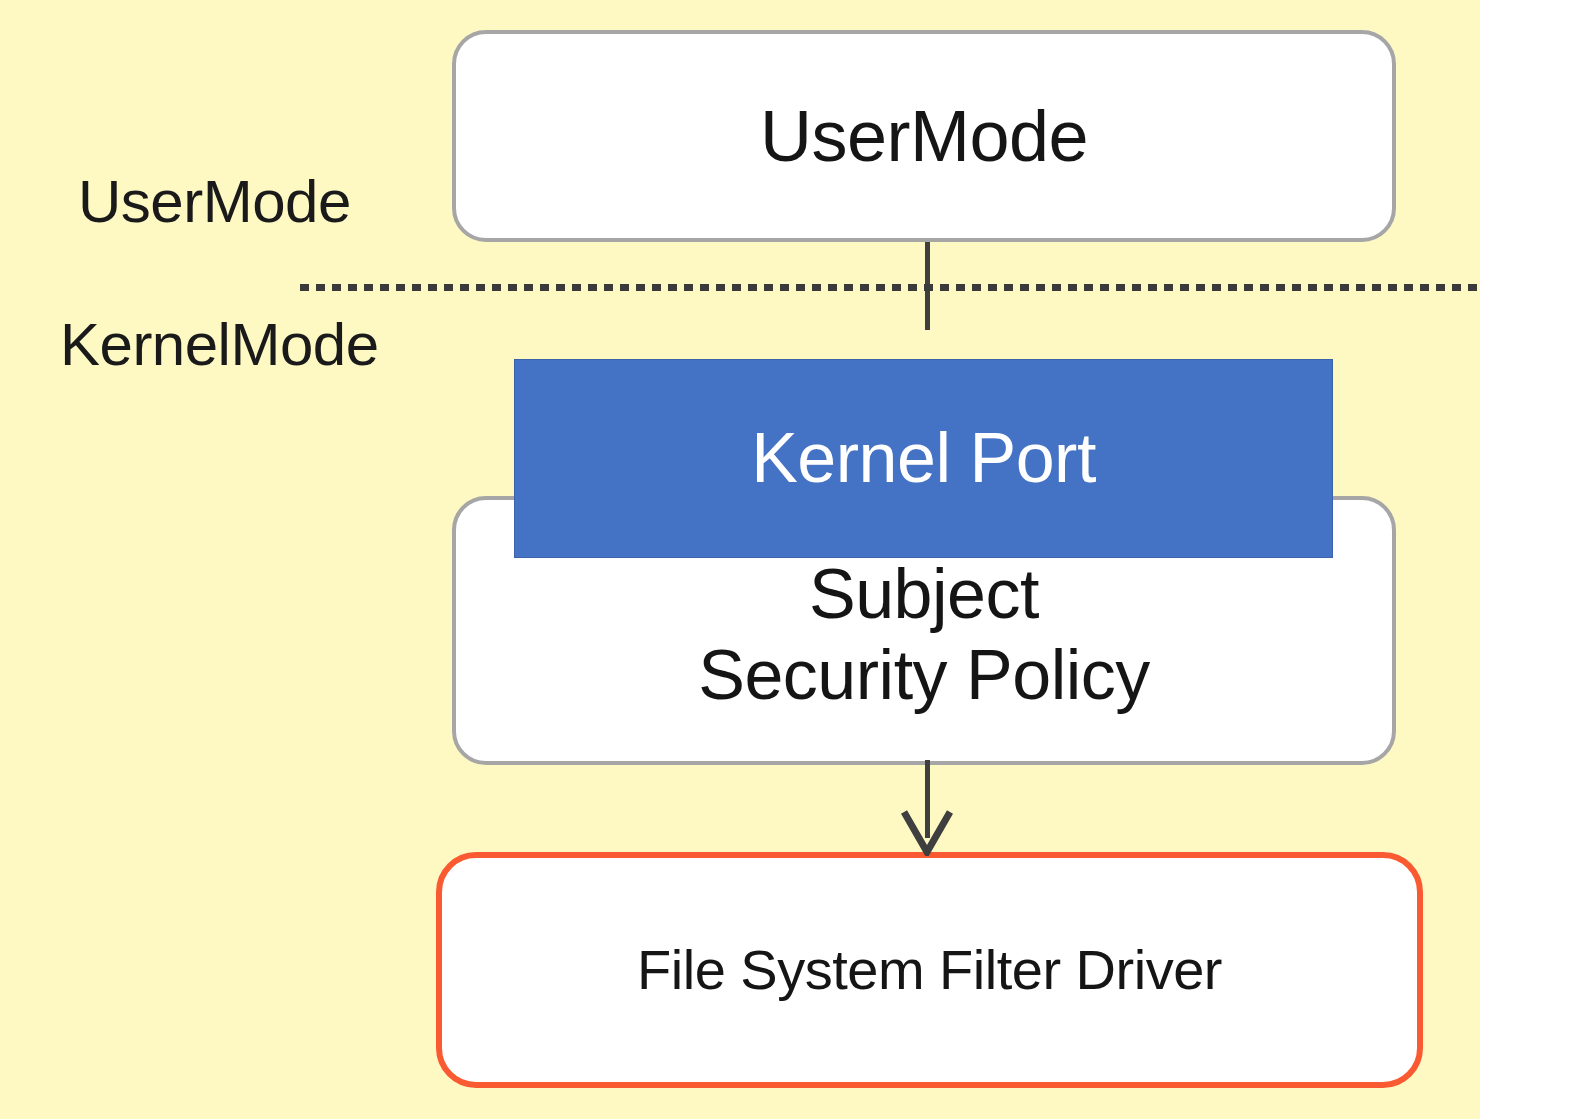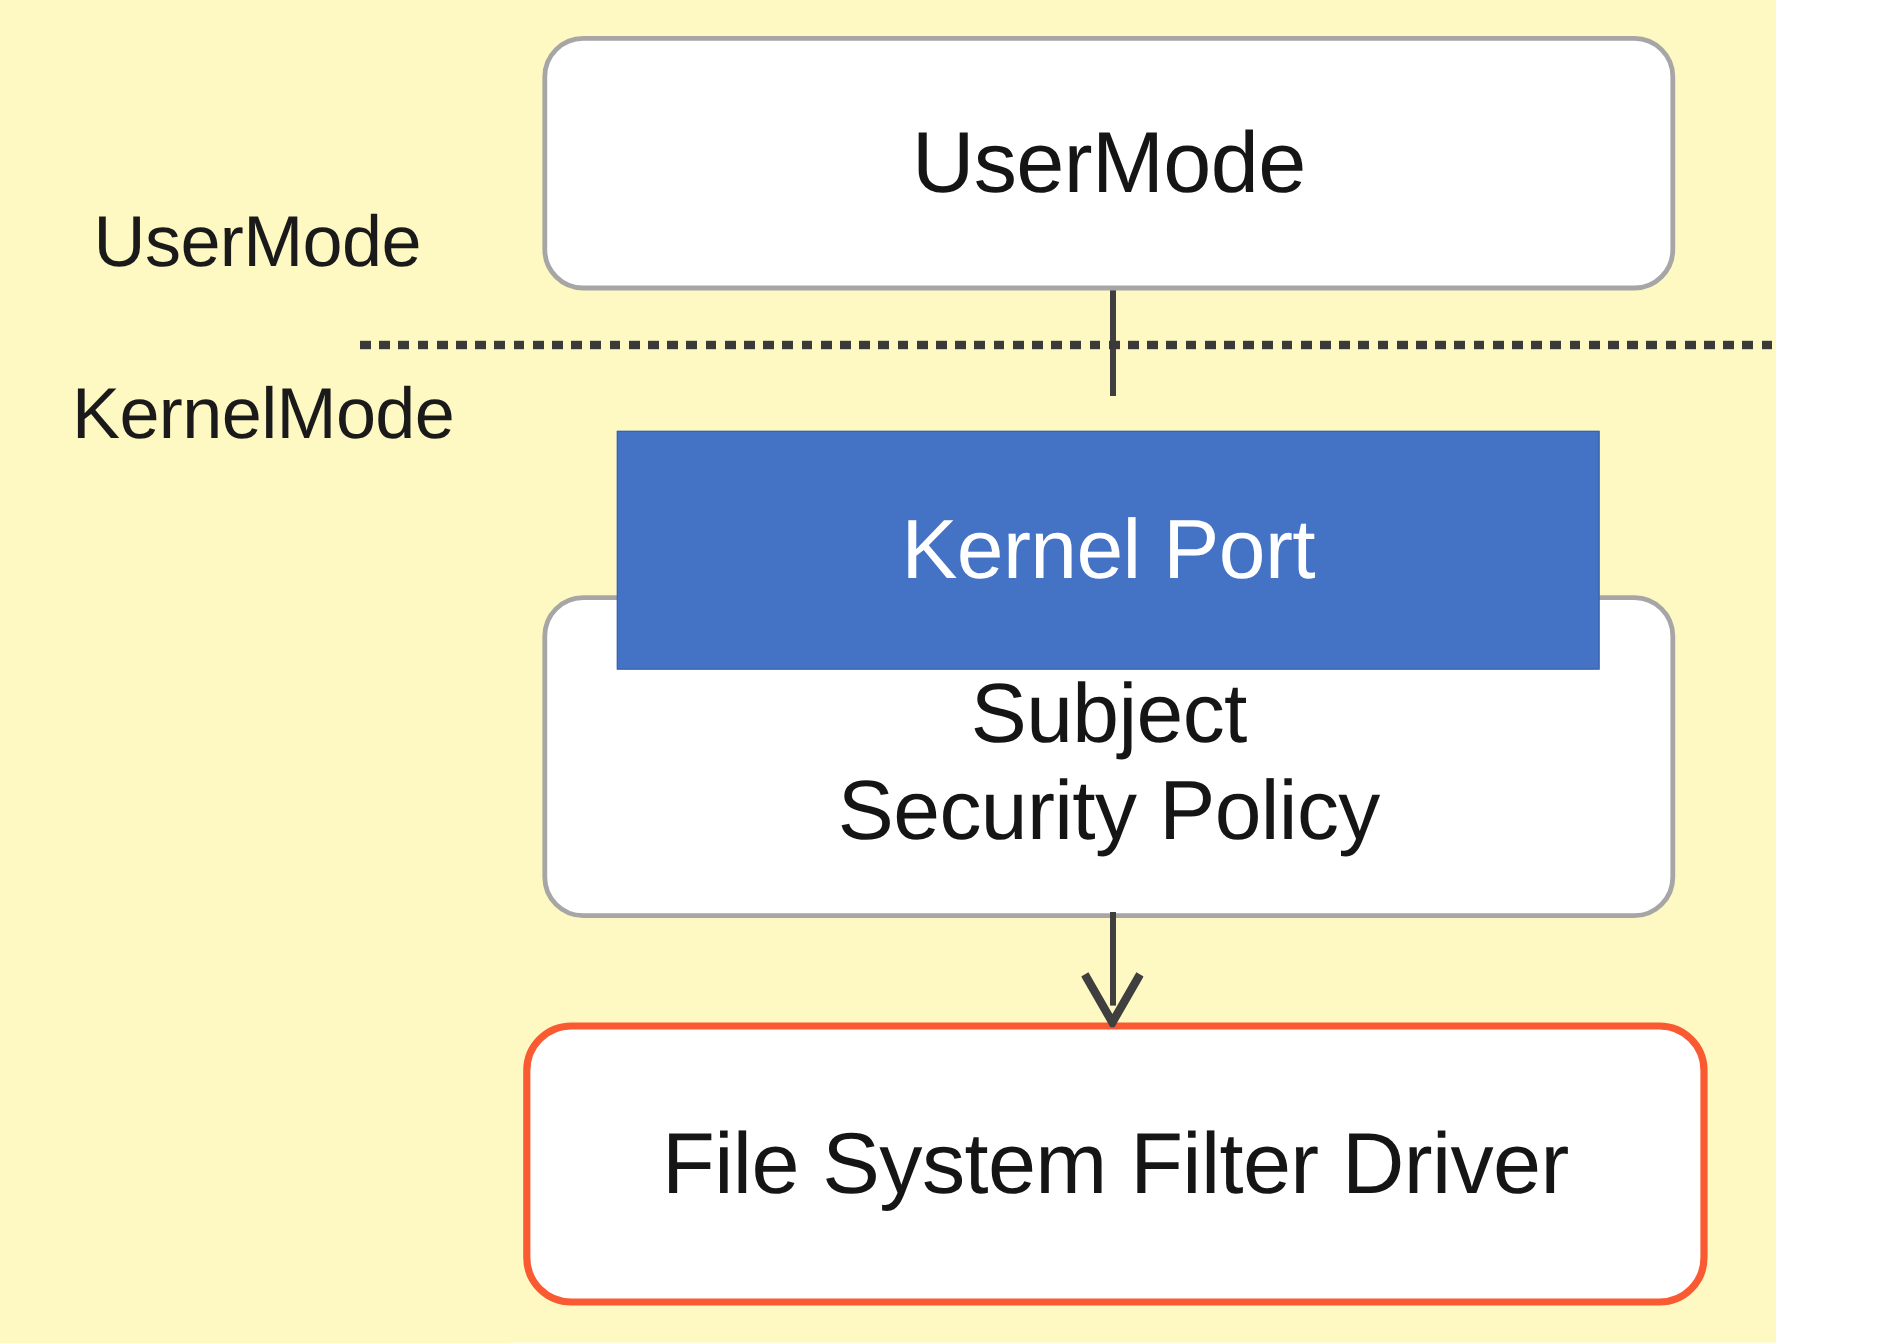--- a/index.html
+++ b/index.html
@@ -110,21 +110,21 @@
   #box-filter {
     left: 436px;
     top: 852px;
     width: 987px;
     height: 236px;
     border: 6px solid #FA5A32;
     border-radius: 40px;
     z-index: 2;
   }
   #box-filter .node-text {
-    font-size: 72px;
+    font-size: 56px;
     color: #151515;
     letter-spacing: -0.5px;
   }
 
   
   .connector {
     position: absolute;
     background: #3f3f3f;
     z-index: 1;
   }

